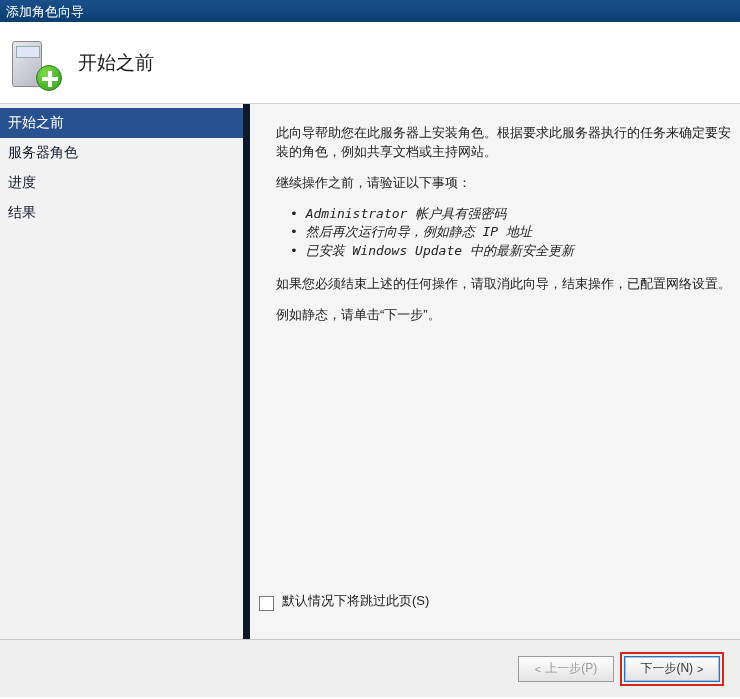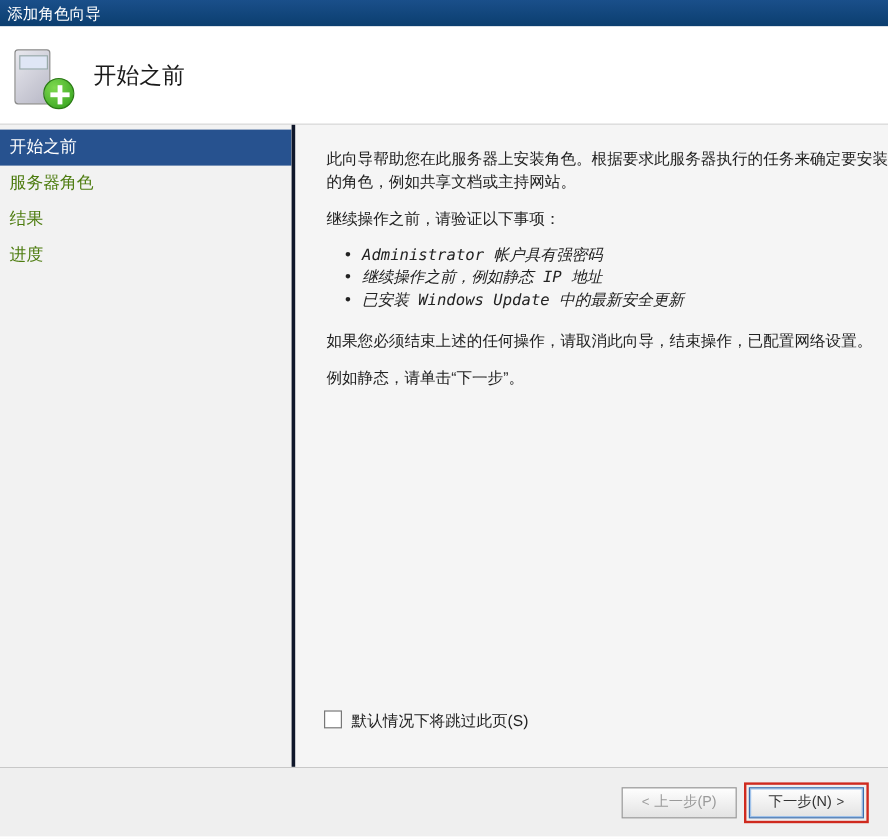--- a/index.html
+++ b/index.html
@@ -74,52 +74,52 @@
       height: 535px;
     }
     .sidebar {
       width: 243px;
       background: #f2f2f2;
       padding-top: 4px;
     }
     .sidebar-item {
       padding: 6px 8px;
       font-size: 14px;
-      color: #4d7c0f;
+      color: #0f172a;
       cursor: pointer;
     }
     .sidebar-item.active {
       background: #27528f;
       color: #ffffff;
     }
     .content {
       flex: 1;
       background: #f5f5f5;
-      border-left: 3px solid #0f172a;
+      border-left: 7px solid #0f172a;
       padding: 20px 0 10px 26px;
       position: relative;
       color:#222;
       line-height:1.45;
       font-size:13px;
     }
     .content p { margin-bottom: 12px; }
     .bullet-list{
       margin: 0 0 14px 14px;
       font-family: "NSimSun", SimSun, monospace;
       font-style: italic;
     }
     .bullet-list div::before{
       content:"• ";
     }
     .skip-row{
       position:absolute;
-      left:24px;
+      left:9px;
       bottom:28px;
       display:flex;
-      align-items:flex-start;
+      align-items:flex-end;
       gap:8px;
     }
     .skip-check{
       width:15px;height:15px;
       border:1px solid #777;
       background:#fff;
     }
     .footer{
       height:58px;
       border-top:1px solid #c8c8c8;
@@ -172,33 +172,33 @@
 
 <div class="main">
   <div class="sidebar">
     <div class="sidebar-item active">
       <span>开始之前</span>
     </div>
     <div class="sidebar-item">
       <span>服务器角色</span>
     </div>
     <div class="sidebar-item">
+      <span>进度</span>
+    </div>
+    <div class="sidebar-item">
       <span>结果</span>
-    </div>
-    <div class="sidebar-item">
-      <span>进度</span>
     </div>
   </div>
 
   <div class="content">
     <p>此向导帮助您在此服务器上安装角色。根据要求此服务器执行的任务来确定要安装的角色，例如共享文档或主持网站。</p>
     <p>继续操作之前，请验证以下事项：</p>
     <div class="bullet-list">
       <div>Administrator 帐户具有强密码</div>
-      <div>继续操作之前，例如静态 IP 地址</div>
+      <div>然后再次运行向导，例如静态 IP 地址</div>
       <div>已安装 Windows Update 中的最新安全更新</div>
     </div>
     <p>如果您必须结束上述的任何操作，请取消此向导，结束操作，已配置网络设置。</p>
     <p>例如静态，请单击“下一步”。</p>
 
     <div class="skip-row">
       <div class="skip-check"></div>
       <span>默认情况下将跳过此页(S)</span>
     </div>
   </div>

